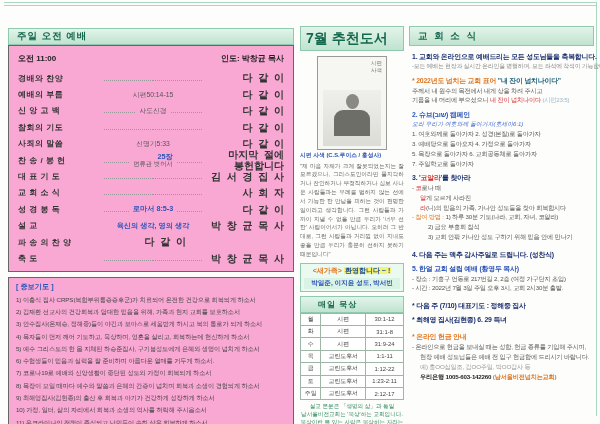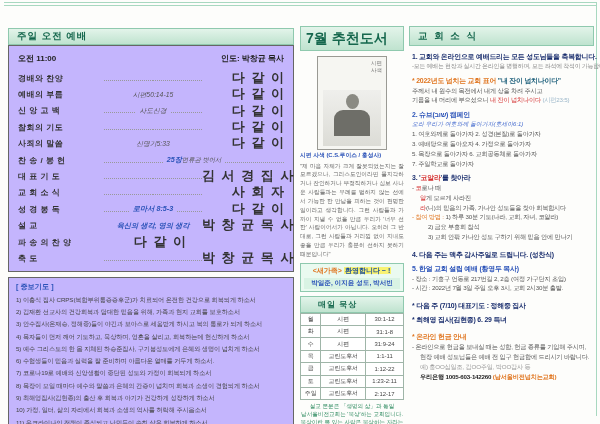--- a/index.html
+++ b/index.html
@@ -6,40 +6,40 @@
   html,body { width:600px; height:424px; background:#fdfdfb; overflow:hidden;
     font-family:"Liberation Sans","DejaVu Sans",sans-serif; color:#333; }
   .sheet { position:relative; width:600px; height:424px; }
   .toprule { position:absolute; top:2px; left:4px; right:4px; height:4px;
     border-top:1px solid #a8d8c0; border-bottom:1px solid #a8d8c0; }
   .rightrule { position:absolute; top:2px; bottom:8px; right:3px; border-right:1px solid #a8d8c0; }
 
   
   .hdr { background:linear-gradient(#e3f4ea,#bfe3cf); border:1px solid #8fc9ae;
     color:#15674d; font-weight:bold; letter-spacing:1px; }
-  .box { border:1px solid #666; background:#c4b5fd; }
+  .box { border:1px solid #666; background:#f9a8d4; }
 
   
   .lp { position:absolute; left:8px; top:28px; width:286px; }
   .lp-hdr { font-size:9.5px; padding:1px 8px; }
   .order-box { margin-top:0; padding:5px 9px 4px; }
   .time-row { display:flex; justify-content:space-between; font-size:8px; font-weight:bold;
     color:#222; padding:2px 0 6px; }
   .worship-row { display:flex; align-items:center; height:16.4px; font-size:8px; }
   .worship-row .t { width:86px; font-weight:bold; color:#333; letter-spacing:.5px; white-space:nowrap; }
   .worship-row .mid { flex:1; display:flex; align-items:center; min-width:0; }
   .worship-row .dl, .worship-row .dr { flex:1; border-bottom:1px dotted #999; height:1px;
     transform:translateY(2px); }
   .worship-row.nodots .dl, .worship-row.nodots .dr { border-bottom:none; }
-  .cwrap { display:flex; flex-direction:row; align-items:flex-end; line-height:1.1; padding:0 4px;font-style:italic; }
+  .cwrap { display:flex; flex-direction:column; align-items:flex-end; line-height:1.1; padding:0 4px; }
   .cref { font-size:6.8px; color:#555; }
   .cblue { font-size:7.2px; color:#2a52b8; font-weight:bold; }
   .csub { font-size:6.3px; color:#555; }
   .worship-row .r { width:82px; text-align:right; font-weight:bold; color:#333;
-    font-size:13px; line-height:1.15; word-spacing:3px; white-space:nowrap; }
+    font-size:10px; line-height:1.15; word-spacing:3px; white-space:nowrap; }
   .prayer-box { margin-top:5px; padding:3px 7px 4px; }
   .prayer-title { color:#2a52b8; font-weight:bold; font-size:7.2px; padding:1px 0 2px; }
   .prayer-item { font-size:6.2px; color:#444; line-height:1.98; white-space:nowrap; letter-spacing:-.1px; }
 
   
   .rp { position:absolute; left:300px; top:26px; width:294px; }
   .rp-cols { display:flex; gap:5px; }
   .side { width:104px; flex:none; }
   .newscol { flex:1; min-width:0; }
   .side-hdr { font-size:14px; padding:2.5px 5px; letter-spacing:0; }
@@ -156,20 +156,21 @@
       <div class="worship-row">
         <span class="t">찬 송 / 봉 헌</span>
         <span class="mid">
             <span class="dl"></span>
             <span class="cwrap">
               <span class="cblue">25장</span>
               <span class="csub">면류관 벗어서</span>
             </span>
             <span class="dr"></span>
           </span>
+        <span class="r"><span>마지막 절에</span><br><span>봉헌합니다</span></span>
       </div>
 
       <div class="worship-row">
         <span class="t">대 표 기 도</span>
         <span class="mid">
             <span class="dl"></span>
             <span class="dr"></span>
           </span>
         <span class="r">김 서 경 집 사</span>
       </div>

